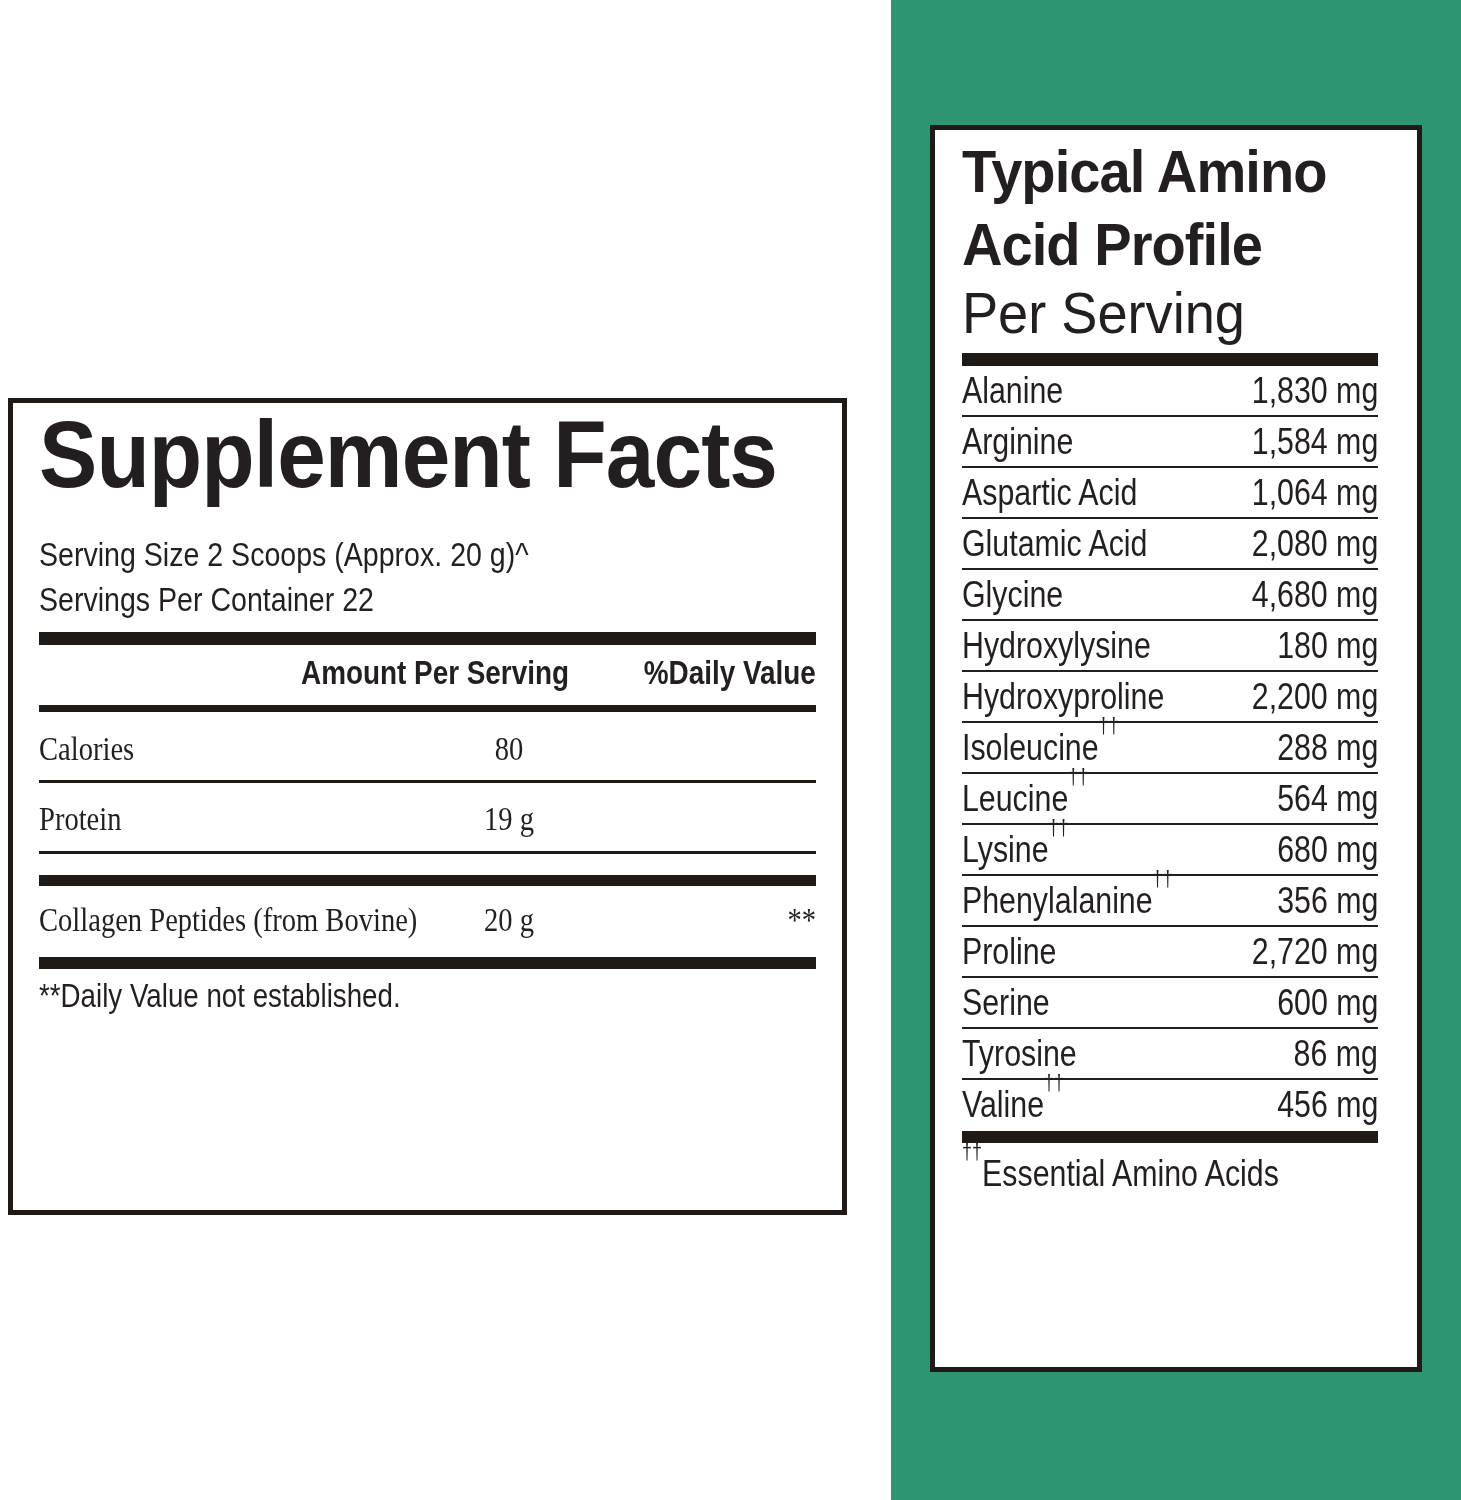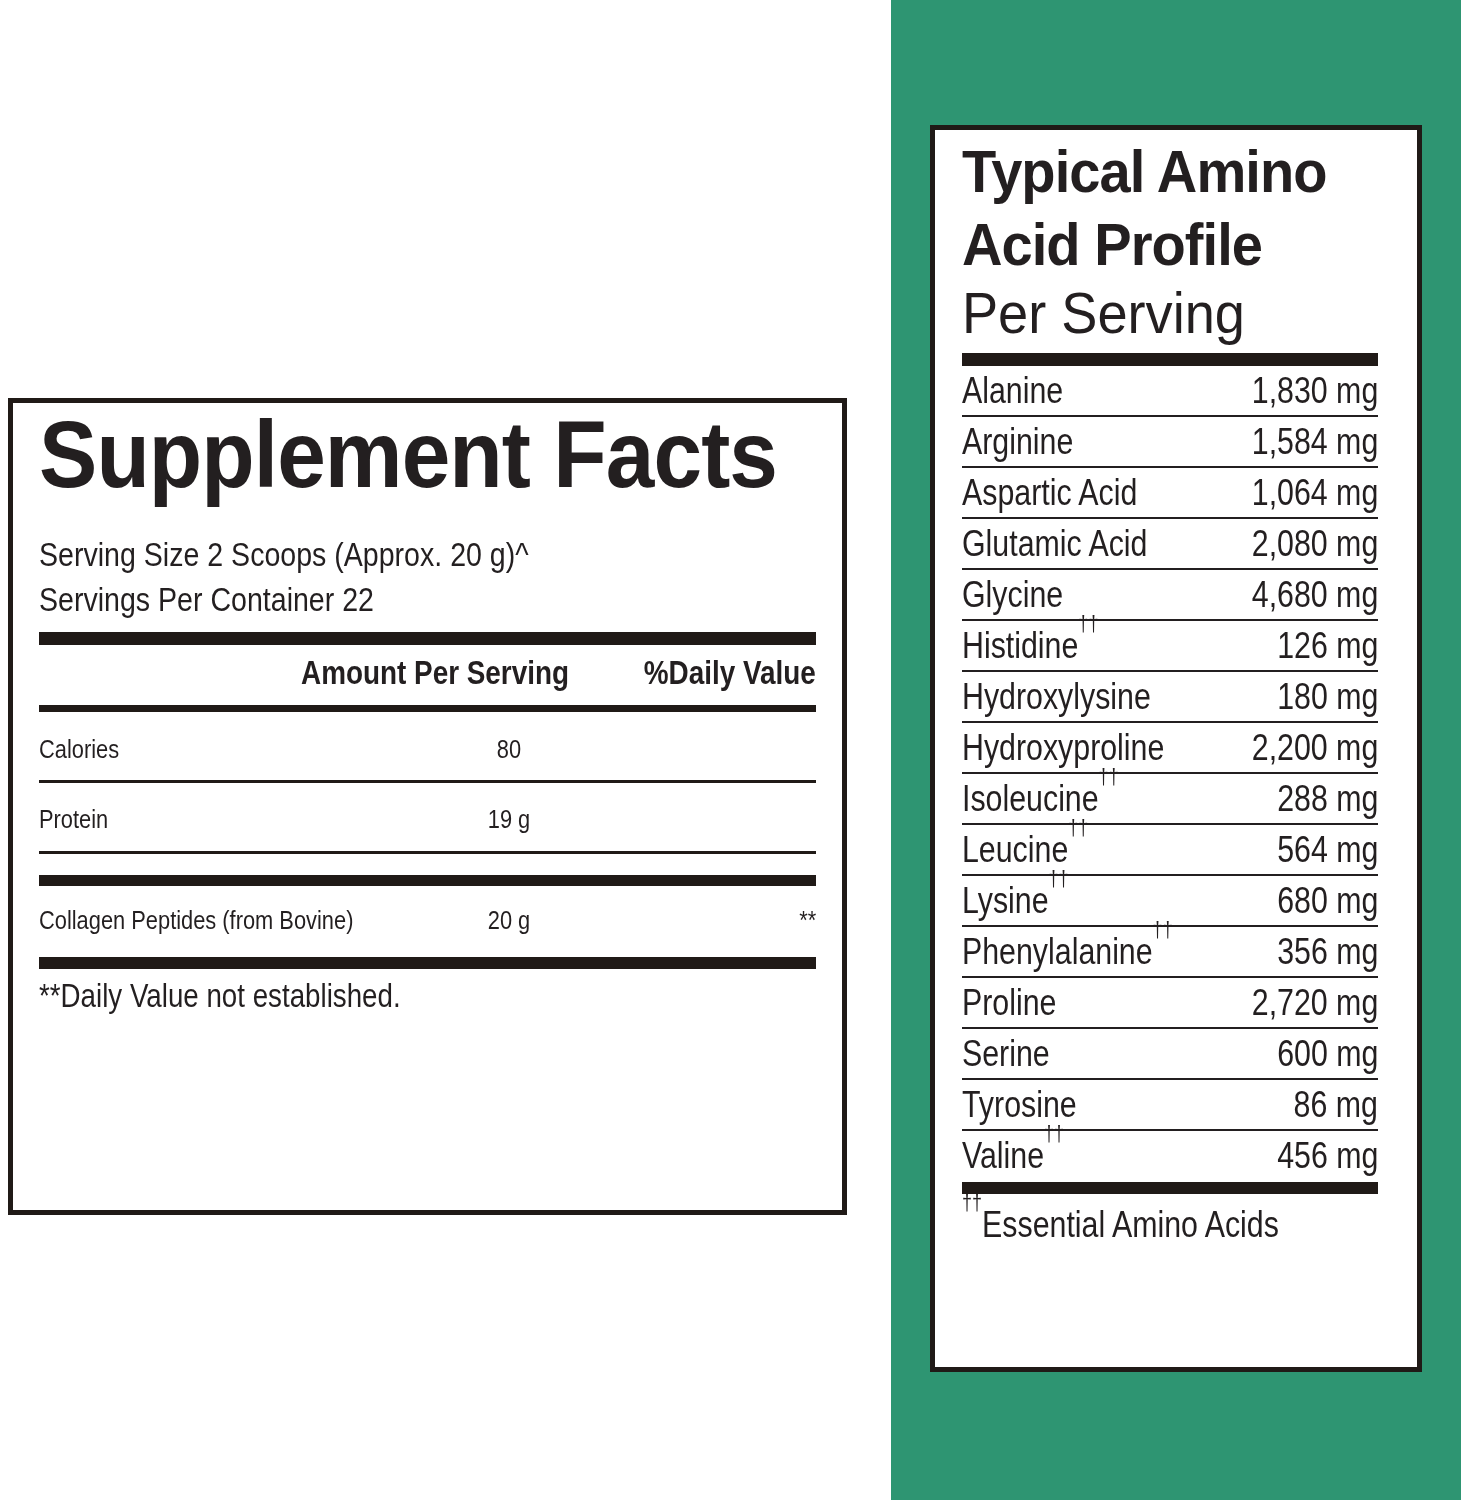--- a/index.html
+++ b/index.html
@@ -37,21 +37,21 @@
     transform:scaleX(.84);transform-origin:left top;
   }
   .sf-line.first{margin-top:36px;}
   .sf-line.second{margin-top:11px;}
   .bar{background:var(--bar);}
   .bar-a{height:13px;margin-top:16px;}
   .hdr-row{position:relative;height:34px;margin-top:10px;font-size:34px;font-weight:bold;line-height:34px;}
   .hdr-amt{position:absolute;left:51%;white-space:nowrap;transform:translateX(-50%) scaleX(.82);}
   .hdr-dv{position:absolute;right:0;white-space:nowrap;transform:scaleX(.82);transform-origin:right top;}
   .bar-b{height:7px;margin-top:16px;}
-  .sf-row{position:relative;font-size:26px;line-height:34px;}
+  .sf-row{position:relative;font-size:34px;line-height:34px;font-family:Liberation Serif, serif;}
   .sf-row .n{display:inline-block;white-space:nowrap;transform:scaleX(.84);transform-origin:left top;}
   .sf-row .a{position:absolute;left:60.5%;white-space:nowrap;transform:translateX(-50%) scaleX(.84);}
   .sf-row .d{position:absolute;right:0;white-space:nowrap;transform:scaleX(.84);transform-origin:right top;}
   .sf-row.r1{padding:20px 0 14px;border-bottom:3px solid var(--bar);}
   .sf-row.r2{padding:19px 0 15px;border-bottom:3px solid var(--bar);}
   .sf-row.r3{padding:17px 0 0;}
   .bar-c{height:11px;margin-top:21px;}
   .sf-row.r4{padding:17px 0 0;}
   .bar-d{height:12px;margin-top:20px;}
   .sf-foot{
@@ -162,24 +162,20 @@
   <div class="am-row">
     <span class="am-name"><span class="nm">Glutamic Acid</span></span>
     <span class="am-val">2,080 mg</span>
   </div>
 
   <div class="am-row">
     <span class="am-name"><span class="nm">Glycine</span></span>
     <span class="am-val">4,680 mg</span>
   </div>
 
-  <div class="am-row">
-    <span class="am-name"><span class="nm">Histidine</span><sup class="dg">††</sup></span>
-    <span class="am-val">126 mg</span>
-  </div>
 
   <div class="am-row">
     <span class="am-name"><span class="nm">Hydroxylysine</span></span>
     <span class="am-val">180 mg</span>
   </div>
 
   <div class="am-row">
     <span class="am-name"><span class="nm">Hydroxyproline</span></span>
     <span class="am-val">2,200 mg</span>
   </div>

